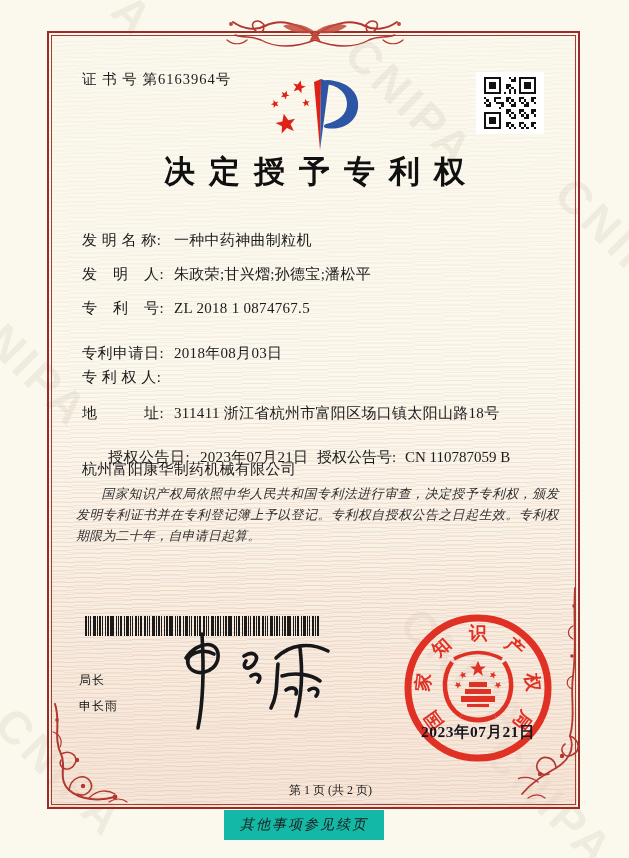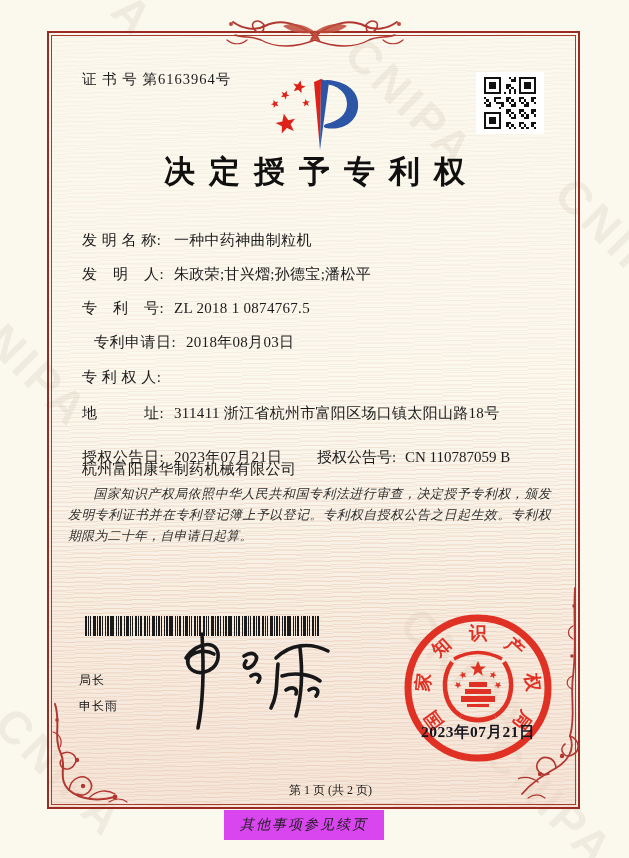--- a/index.html
+++ b/index.html
@@ -49,41 +49,41 @@
     color:#101010;
   }
   
   .frow{position:absolute; left:82px; z-index:3; display:flex; font-size:15px; line-height:20px; color:#1b1b1b;}
   .frow .lbl{flex:0 0 92px; letter-spacing:0.5px;}
   .frow .val{letter-spacing:0.3px;}
   .grant-no{position:absolute; left:317px; top:447px; z-index:3; display:flex; font-size:15px; line-height:20px; color:#1b1b1b;}
   .grant-no .lbl{flex:0 0 88px;}
   
   .body-text{
-    left:68px; top:484px; width:483px; z-index:3;
+    left:76px; top:484px; width:483px; z-index:3;
     font-size:12.8px; line-height:20.8px; letter-spacing:0.4px;
     font-style:italic; color:#2e2e2e; text-align:justify;
   }
   .body-text p{margin:0; text-indent:2em;}
   
   .barcode{left:85px; top:616px; z-index:3;}
   .officer{left:79px; z-index:3; font-family:"Liberation Sans","DejaVu Sans",sans-serif;
            font-size:12px; color:#141414; letter-spacing:1px;}
   .sig{left:158px; top:628px; z-index:4;}
   
   .seal{left:398px; top:612px; z-index:4; opacity:0.96;}
   .seal-char{font-size:18px; font-weight:bold; fill:#e02a1e; font-family:"Liberation Serif","DejaVu Serif",serif;}
   .seal-date{
     left:398px; top:722px; width:160px; text-align:center; z-index:5;
     font-size:15.5px; font-weight:bold; color:#15151e; letter-spacing:0.5px;
   }
   
   .page-info{left:0; right:0; top:782px; text-align:center; font-size:12px; color:#1d1d1d; z-index:3;padding-left:32px;}
   .note-box{
-    left:224px; top:810px; z-index:6; background:#d946ef;
+    left:224px; top:810px; z-index:6; background:#14b8a6;
     padding:6px 16px; font-size:14px; font-style:italic; letter-spacing:2px; color:#1e1e1e;
   }
   .orn{z-index:2;}
 </style>
 </head>
 <body>
 
 <div class="page">
 
   <span class="wm" style="left:10px;  top:-55px;">CNIPA</span>
@@ -366,33 +366,33 @@
     <span class="val">一种中药神曲制粒机</span>
   </div>
   <div class="frow" style="top:264px;">
     <span class="lbl">发　明　人:</span>
     <span class="val">朱政荣;甘兴熠;孙德宝;潘松平</span>
   </div>
   <div class="frow" style="top:298px;">
     <span class="lbl">专　利　号:</span>
     <span class="val">ZL 2018 1 0874767.5</span>
   </div>
-  <div class="frow" style="top:332px;margin-left:12px;">
+  <div class="frow" style="top:343px;">
     <span class="lbl">专利申请日:</span>
     <span class="val">2018年08月03日</span>
   </div>
   <div class="frow" style="top:367px;flex-direction:column;">
     <span class="lbl">专 利 权 人:</span>
     <span class="val">杭州富阳康华制药机械有限公司</span>
   </div>
   <div class="frow" style="top:403px;">
     <span class="lbl">地　　　址:</span>
     <span class="val">311411 浙江省杭州市富阳区场口镇太阳山路18号</span>
   </div>
-  <div class="frow" style="top:447px;">
+  <div class="frow" style="top:447px;margin-left:26px;">
     <span class="lbl">授权公告日:</span>
     <span class="val">2023年07月21日</span>
   </div>
   <div class="grant-no">
     <span class="lbl">授权公告号:</span>
     <span class="val">CN 110787059 B</span>
   </div>
 
   <div class="abs body-text">
     <p>国家知识产权局依照中华人民共和国专利法进行审查，决定授予专利权，颁发发明专利证书并在专利登记簿上予以登记。专利权自授权公告之日起生效。专利权期限为二十年，自申请日起算。</p>

